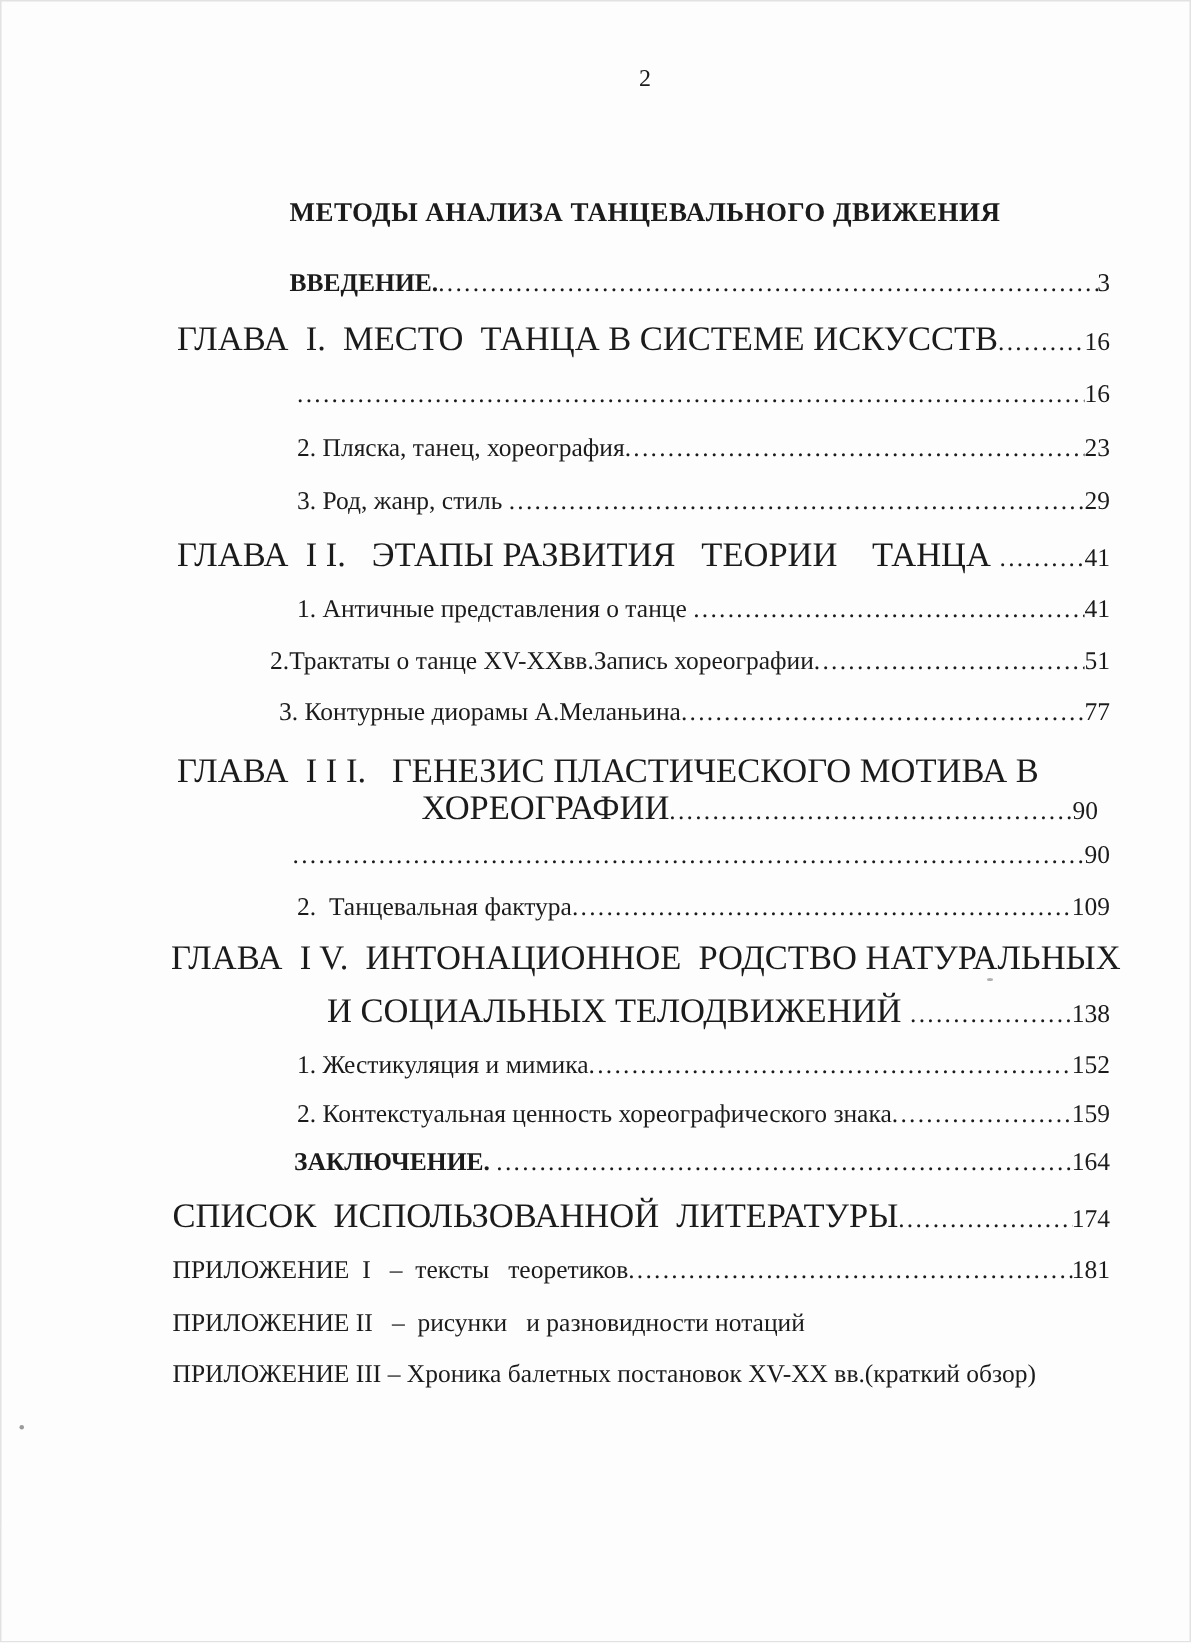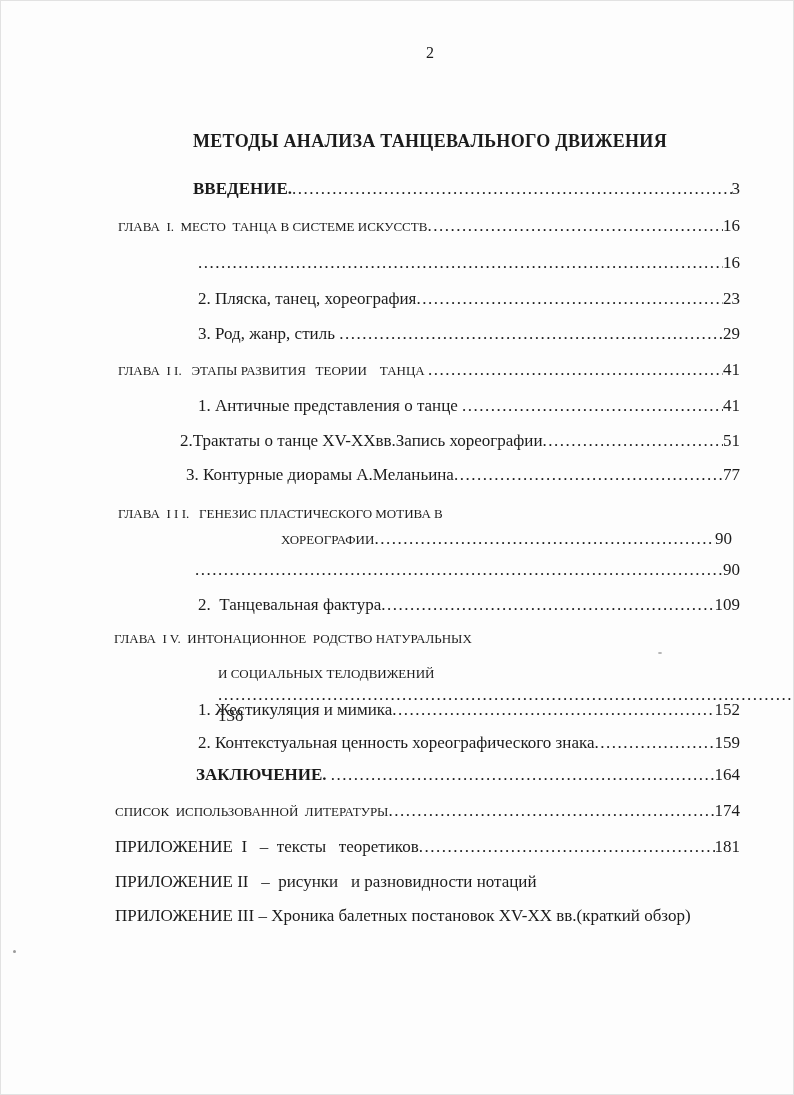--- a/index.html
+++ b/index.html
@@ -33,21 +33,21 @@
     right: 54px;
     display: flex;
     align-items: baseline;
     font-size: 17px;
     line-height: 21px;
     white-space: pre;
   }
   .row.noleader { right: auto; }
   .label { flex: 0 0 auto; }
   .label.bold { font-weight: bold; }
-  .label.caps { font-size: 13px; }
+  .label.caps { font-size: 23px; }
   .dots {
     flex: 1 1 auto;
     overflow: hidden;
     white-space: nowrap;
     letter-spacing: 1.5px;
     min-width: 0;
   }
   .pg { flex: 0 0 auto; }
 
   
@@ -58,21 +58,21 @@
   .r4  { top: 323px; left: 198px; }
   .r5  { top: 359px; left: 118px; }
   .r6  { top: 395px; left: 198px; }
   .r7  { top: 430px; left: 180px; }
   .r8  { top: 464px; left: 186px; }
   .r9  { top: 503px; left: 118px; }
   .r10 { top: 528px; left: 281px; right: 62px; }
   .r11 { top: 559px; left: 195px; }
   .r12 { top: 594px; left: 198px; }
   .r13 { top: 628px; left: 114px; }
-  .r14 { top: 663px; left: 218px; flex-direction: column; }
+  .r14 { top: 663px; left: 218px; }
   .r15 { top: 699px; left: 198px; }
   .r16 { top: 732px; left: 198px; }
   .r17 { top: 764px; left: 196px; }
   .r18 { top: 800px; left: 115px; }
   .r19 { top: 836px; left: 115px; }
   .r20 { top: 871px; left: 115px; text-align: right; }
   .r21 { top: 905px; left: 115px; }
 
   .speck { position: absolute; background: #9a9a9a; border-radius: 50%; }
   .speck-1 { left: 13px; top: 950px; width: 3px; height: 3px; }

